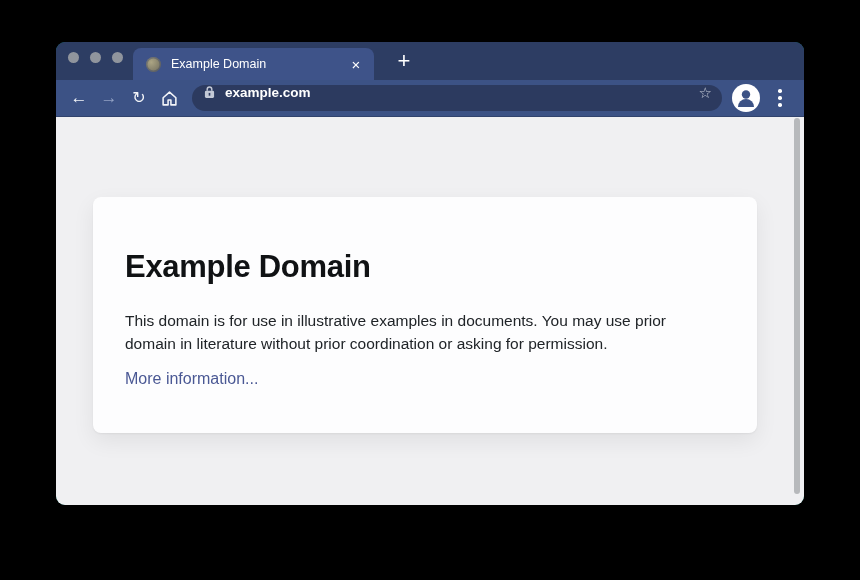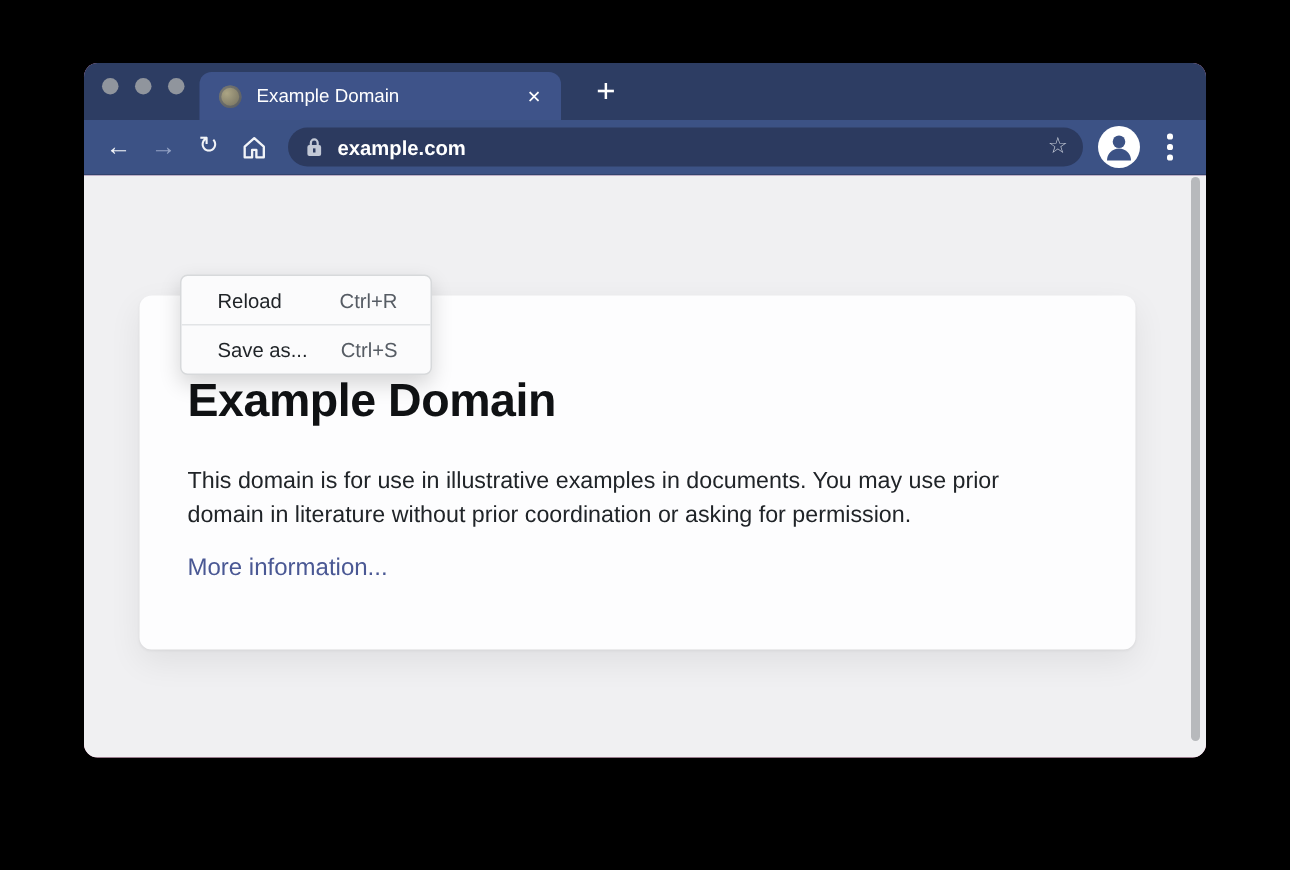--- a/index.html
+++ b/index.html
@@ -3,21 +3,21 @@
 <meta charset="utf-8">
 <style>
   * { margin:0; padding:0; box-sizing:border-box; }
   html,body { background:#000; }
   body { font-family:"Liberation Sans","DejaVu Sans",sans-serif; }
   .stage { position:relative; width:860px; height:580px; background:#000; overflow:hidden; }
 
   
   .window { position:absolute; left:56px; top:42px; width:748px; height:463px;
             border-radius:9px; overflow:hidden; display:flex; flex-direction:column;
-            background:#f9a8d4; }
+            background:#0f766e; }
 
   
   .tabstrip { position:relative; height:38px; background:#2d3d63; flex:0 0 auto; }
   .traffic-lights { position:absolute; left:12px; top:10px; display:flex; gap:11px; }
   .tl { width:11px; height:11px; border-radius:50%; background:#90959d; }
   .tab { position:absolute; left:77px; top:6px; width:241px; height:32px;
          background:#3e5389; border-radius:8px 8px 0 0;
          display:flex; align-items:center; padding:0 10px 0 13px; }
   .favicon { width:15px; height:15px; border-radius:50%; flex:0 0 auto;
              background:radial-gradient(circle at 35% 35%, #aca584, #7d7966 70%, #6b6858);
@@ -31,21 +31,21 @@
 
   
   .toolbar { height:37px; background:#3c5285; flex:0 0 auto; display:flex;
              align-items:center; padding:0 14px 0 8px; border-bottom:1px solid rgba(0,0,0,.18); }
   .navbtn { width:30px; height:28px; color:#f2f4f8; font-size:17px; line-height:28px;
             text-align:center; flex:0 0 auto; }
   .navbtn.reload { font-size:16px; }
   .navbtn.disabled { color:#93a2c4; }
   .homebtn { width:30px; height:28px; display:flex; align-items:center; justify-content:center; flex:0 0 auto; }
   .omnibox { margin-left:8px; width:530px; height:26px; background:#2c3a5f; border-radius:13px;
-             display:flex; align-items:center; padding:0 8px 0 12px; flex:0 0 auto; }
+             display:flex; align-items:flex-start; padding:0 8px 0 12px; flex:0 0 auto; }
   .url { color:#fff; font-size:13.5px; font-weight:600; margin-left:10px; flex:1 1 auto; }
   .star { color:#c3c9d6; font-size:15px; line-height:16px; flex:0 0 auto; padding-right:2px; }
   .avatar { margin-left:10px; width:28px; height:28px; border-radius:50%; background:#fff;
             display:flex; align-items:center; justify-content:center; flex:0 0 auto; }
   .kebab { margin-left:12px; width:16px; height:28px; display:flex; flex-direction:column;
            align-items:center; justify-content:center; gap:3.5px; flex:0 0 auto; }
   .kebab i { width:3.5px; height:3.5px; border-radius:50%; background:#fff; }
 
   
   .content { position:relative; flex:1 1 auto; background:#f0f0f2; }
@@ -127,29 +127,18 @@
 
       <div class="card">
         <h1>Example Domain</h1>
         <div class="para">
           <div>This domain is for use in illustrative examples in documents. You may use prior</div>
           <div>domain in literature without prior coordination or asking for permission.</div>
         </div>
         <a href="#" class="morelink">More information...</a>
       </div>
 
-      <div class="menu">
-        <div class="menu-item">
-          <span>Reload</span>
-          <span class="shortcut">Ctrl+R</span>
-        </div>
-        <div class="menu-divider"></div>
-        <div class="menu-item">
-          <span>Save as...</span>
-          <span class="shortcut">Ctrl+S</span>
-        </div>
-      </div>
 
       <div class="scroll-thumb"></div>
     </div>
 
   </div>
 </div>
 
 </body></html>

